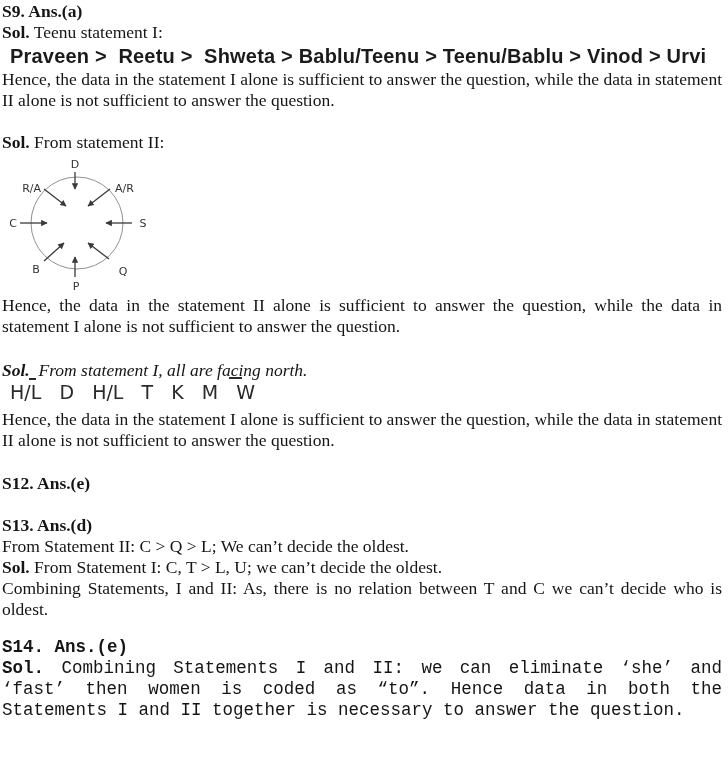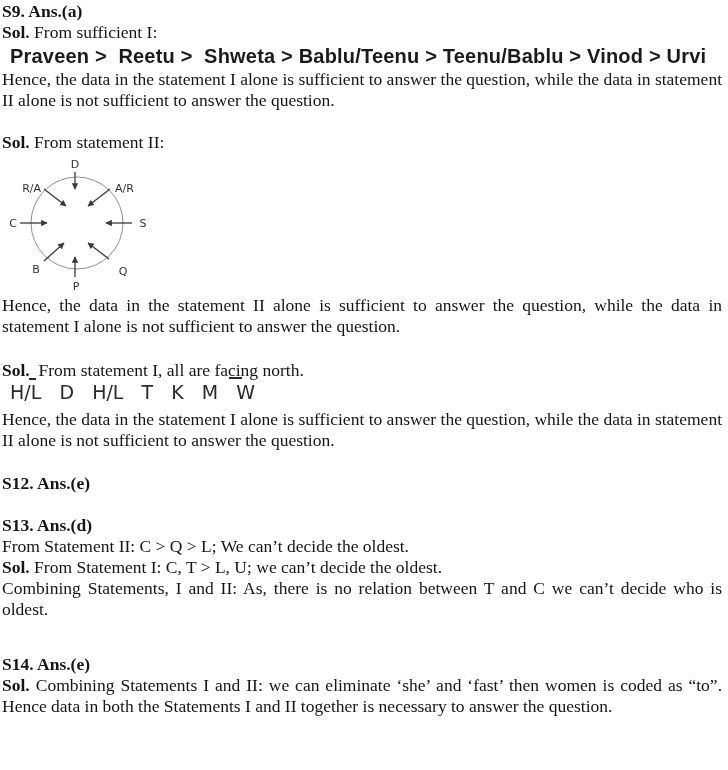--- a/index.html
+++ b/index.html
@@ -19,21 +19,21 @@
     font-size: 17.5px;
     line-height: 21px;
   }
   .hdr { font-weight: bold; }
   .sol-label { font-weight: bold; }
   .para { text-align: justify; }
   .sec-s10 { margin-top: 21px; }
   .sec-s11 { margin-top: 23px; }
   .sec-s12 { margin-top: 22px; }
   .sec-s13 { margin-top: 21px; }
-  .sec-s14 { margin-top: 34px; }
+  .sec-s14 { margin-top: 17px; font-family: Liberation Mono, monospace; }
   .ranking {
     font-family: "Liberation Sans", sans-serif;
     font-weight: bold;
     font-size: 20px;
     line-height: 26px;
     white-space: pre;
     padding-left: 8px;
     letter-spacing: 0.2px;
     color: #1b1b1b;
   }
@@ -46,38 +46,38 @@
     margin: 0 0;
     color: #2a2a2a;
   }
   .diagram-wrap { margin: 2px 0 2px 0; }
   .diagram-wrap svg { display: block; }
   .diagram-label {
     font-family: "DejaVu Sans", sans-serif;
     font-size: 11px;
     fill: #333333;
   }
-  .sol-rel { position: relative; }
+  .sol-rel { position: relative; font-style: italic; }
   .mark {
     position: absolute;
     background: #2a2a2a;
     height: 2px;
   }
   .mark-from { left: 27px; top: 18px; width: 7px; }
   .mark-all  { left: 227px; top: 17px; width: 13px; }
   .hence-s11 { margin-top: 6px; }
 </style>
 </head>
 <body>
 
 <div class="page">
 
   <section class="sec-s9">
     <div class="line hdr">S9. Ans.(a)</div>
-    <div class="line"><span class="sol-label">Sol.</span> <span>From sufficient I:</span></div>
+    <div class="line"><span class="sol-label">Sol.</span> <span>Teenu statement I:</span></div>
     <div class="ranking">Praveen &gt;  Reetu &gt;  Shweta &gt; Bablu/Teenu &gt; Teenu/Bablu &gt; Vinod &gt; Urvi</div>
     <div class="line para">Hence, the data in the statement I alone is sufficient to answer the question, while the data in statement II alone is not sufficient to answer the question.</div>
   </section>
 
   <section class="sec-s10">
     <div class="line"><span class="sol-label">Sol.</span> <span>From statement II:</span></div>
 
     <div class="diagram-wrap">
       <svg width="165" height="138" viewBox="0 0 165 138">
         <defs>

